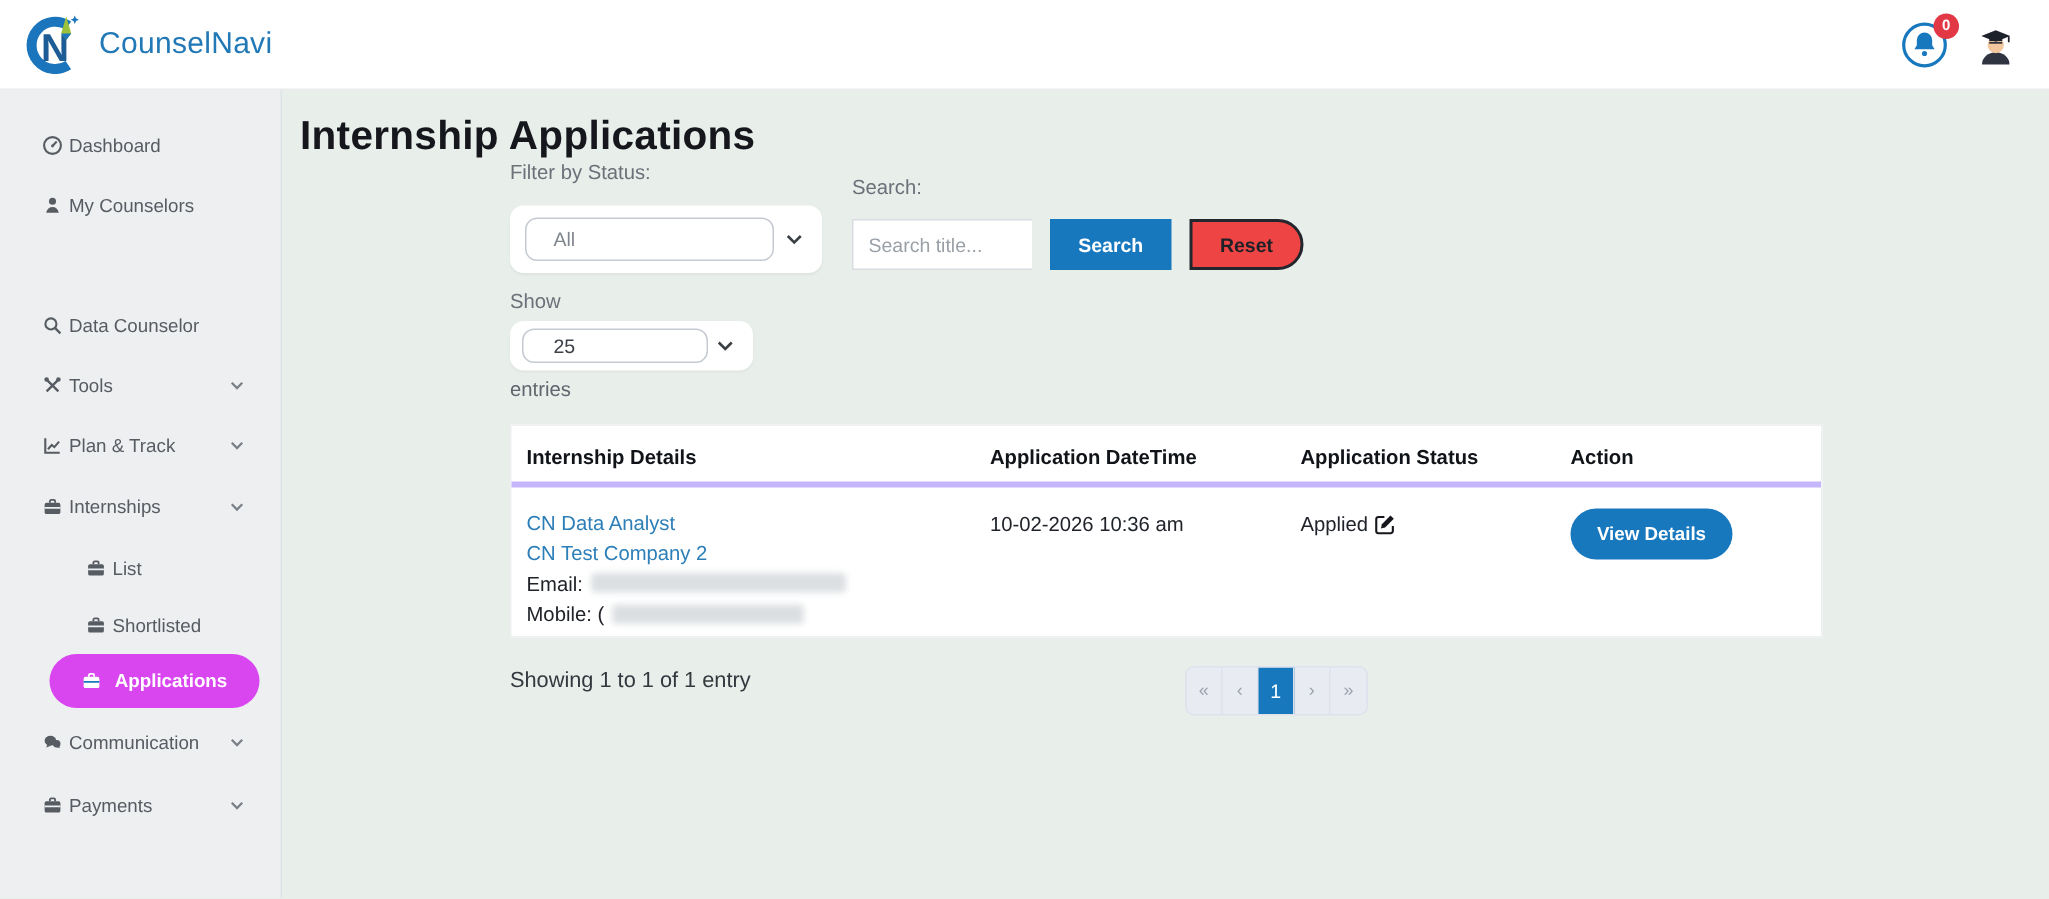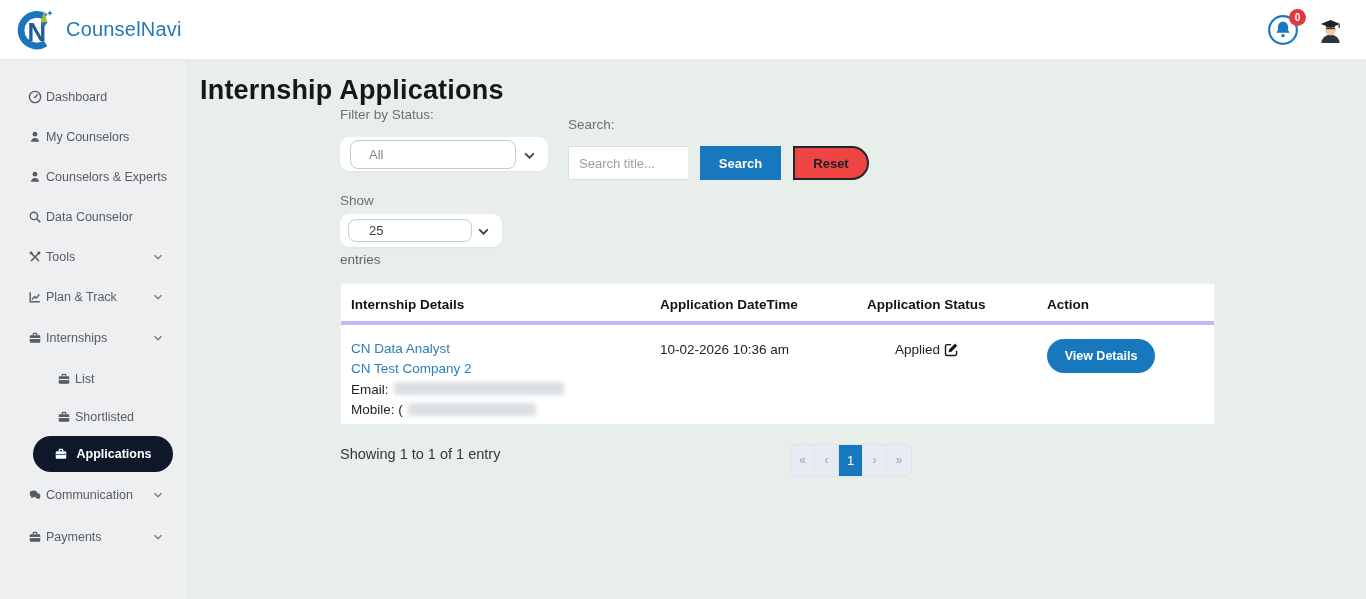--- a/index.html
+++ b/index.html
@@ -19,39 +19,39 @@
   
   .sidebar { position:absolute; left:0; top:60px; width:188px; height:539px; background:#edeff1;
              border-right:1px solid #e0e3e6; }
   .nav-item { position:absolute; left:0; width:188px; height:22px; display:flex; align-items:center;
               color:#575c63; font-size:12.5px; cursor:pointer; --icon-bg:#edeff1; }
   .nav-item .nav-icon { position:absolute; left:28px; width:14px; height:14px; display:flex; }
   .nav-item .nav-label { position:absolute; left:46px; white-space:nowrap; }
   .nav-item .nav-chevron { position:absolute; left:152px; width:12px; height:12px; color:#7a8088; }
   .nav-item.sub .nav-icon { left:57px; }
   .nav-item.sub .nav-label { left:75px; }
-  .nav-pill { position:absolute; left:33px; width:140px; height:36px; background:#0f172a; border-radius:19px;
+  .nav-pill { position:absolute; left:33px; width:140px; height:36px; background:#d946ef; border-radius:19px;
               color:#ffffff; font-size:12.5px; font-weight:bold; display:flex; align-items:center;
               justify-content:center; gap:8px; cursor:pointer; --icon-bg:#1878be; }
   .nav-pill .nav-icon { width:14px; height:14px; display:flex; }
   svg .gap { stroke:var(--icon-bg); }
 
   
   .main { position:absolute; left:188px; top:60px; width:1178px; height:539px; }
   .page-title { position:absolute; left:12px; top:15px; font-size:27px; font-weight:bold; color:#15171c; letter-spacing:.2px; }
 
   .field-label { position:absolute; font-size:13.5px; color:#6b7178; }
   .lbl-status { left:152px; top:47px; }
   .lbl-search { left:380px; top:57px; }
   .lbl-show   { left:152px; top:133px; }
   .lbl-entries{ left:152px; top:192px; color:#5f666d; }
 
   .select-card { position:absolute; background:#fff; border-radius:9px; box-shadow:0 1px 2px rgba(20,30,40,.05);
                  display:flex; align-items:center; cursor:pointer; }
-  .card-status { left:152px; top:77px; width:208px; height:34px;text-align:right; }
+  .card-status { left:152px; top:77px; width:208px; height:45px;text-align:right; }
   .card-show   { left:152px; top:154px; width:162px; height:33px; }
   .select-inner { border:1px solid #c6cad2; border-radius:8px; background:#fff; color:#80868d;
                   font-size:13px; display:flex; align-items:center; }
   .card-status .select-inner { margin-left:10px; width:166px; height:29px; padding-left:18px; }
   .card-show   .select-inner { margin-left:8px; width:124px; height:23px; padding-left:20px; color:#3c4248; }
   .select-chevron { margin-left:auto; margin-right:12px; width:13px; height:13px; color:#3a3f44; }
 
   .search-group { position:absolute; left:380px; top:86px; height:34px; display:flex;gap:12px; }
   .search-input { width:120px; height:34px; border:1px solid #d9dce1; border-right:none; padding:0 10px;
                   font-size:13px; color:#3c4248; outline:none; font-family:inherit; background:#fff; }
@@ -70,21 +70,21 @@
   .cell { position:absolute; font-size:13.5px; color:#20242a; white-space:nowrap; }
   .row-link { color:#2d7fb8; cursor:pointer; text-decoration:none; display:block; }
   .link1 { left:10px; top:57px; }
   .link2 { left:10px; top:77px; }
   .email-line  { left:10px; top:98px; display:flex; align-items:flex-start; }
   .mobile-line { left:10px; top:118px; display:flex; align-items:center; }
   .redact { display:inline-block; height:13px; border-radius:3px; margin-left:5px;
             background:rgba(178,184,190,.45); filter:blur(2px); }
   .redact-email { width:170px; } .redact-mobile { width:128px; }
   .cell-datetime { left:319px; top:58px; }
-  .cell-status { left:526px; top:58px; display:flex; align-items:center; gap:4px;margin-left:28px; }
+  .cell-status { left:526px; top:58px; display:flex; align-items:center; gap:4px; }
   .edit-icon { width:15px; height:15px; display:inline-flex; cursor:pointer; }
   .btn-view { position:absolute; left:706px; top:55px; width:108px; height:34px; border:none; border-radius:17px;
               background:#1878be; color:#fff; font-size:12.5px; font-weight:bold; cursor:pointer; font-family:inherit; }
 
   
   .showing { position:absolute; left:152px; top:386px; font-size:14.5px; color:#33383e; }
   .pagination { position:absolute; left:602px; top:384px; display:flex; background:#e9ebf2;
                 border:1px solid #dfe2ec; border-radius:6px; overflow:hidden; }
   .page-btn { width:24px; height:31px; line-height:31px; text-align:center; font-size:12px; color:#9aa1ad;
               border-right:1px solid #dfe2ec; cursor:pointer; user-select:none; }
@@ -147,29 +147,20 @@
   <div class="nav-item" style="top:66px">
     <span class="nav-icon">
       <svg viewBox="0 0 16 16" width="14" height="14">
           <circle cx="8" cy="4.8" r="2.7" fill="currentColor"></circle>
           <path d="M3.2 13.5c.6-2.8 2.4-4.3 4.8-4.3s4.2 1.5 4.8 4.3z" fill="currentColor"></path>
         </svg>
     </span>
     <span class="nav-label">My Counselors</span>
   </div>
 
-  <div class="nav-item" style="top:106px">
-    <span class="nav-icon">
-      <svg viewBox="0 0 16 16" width="14" height="14">
-          <circle cx="8" cy="4.8" r="2.7" fill="currentColor"></circle>
-          <path d="M3.2 13.5c.6-2.8 2.4-4.3 4.8-4.3s4.2 1.5 4.8 4.3z" fill="currentColor"></path>
-        </svg>
-    </span>
-    <span class="nav-label">Counselors &amp; Experts</span>
-  </div>
 
   <div class="nav-item" style="top:146px">
     <span class="nav-icon">
       <svg viewBox="0 0 16 16" width="14" height="14">
           <circle cx="6.8" cy="6.8" r="4.2" fill="none" stroke="currentColor" stroke-width="1.6"></circle>
           <path d="M10 10 L14 14" stroke="currentColor" stroke-width="1.8"></path>
         </svg>
     </span>
     <span class="nav-label">Data Counselor</span>
   </div>

